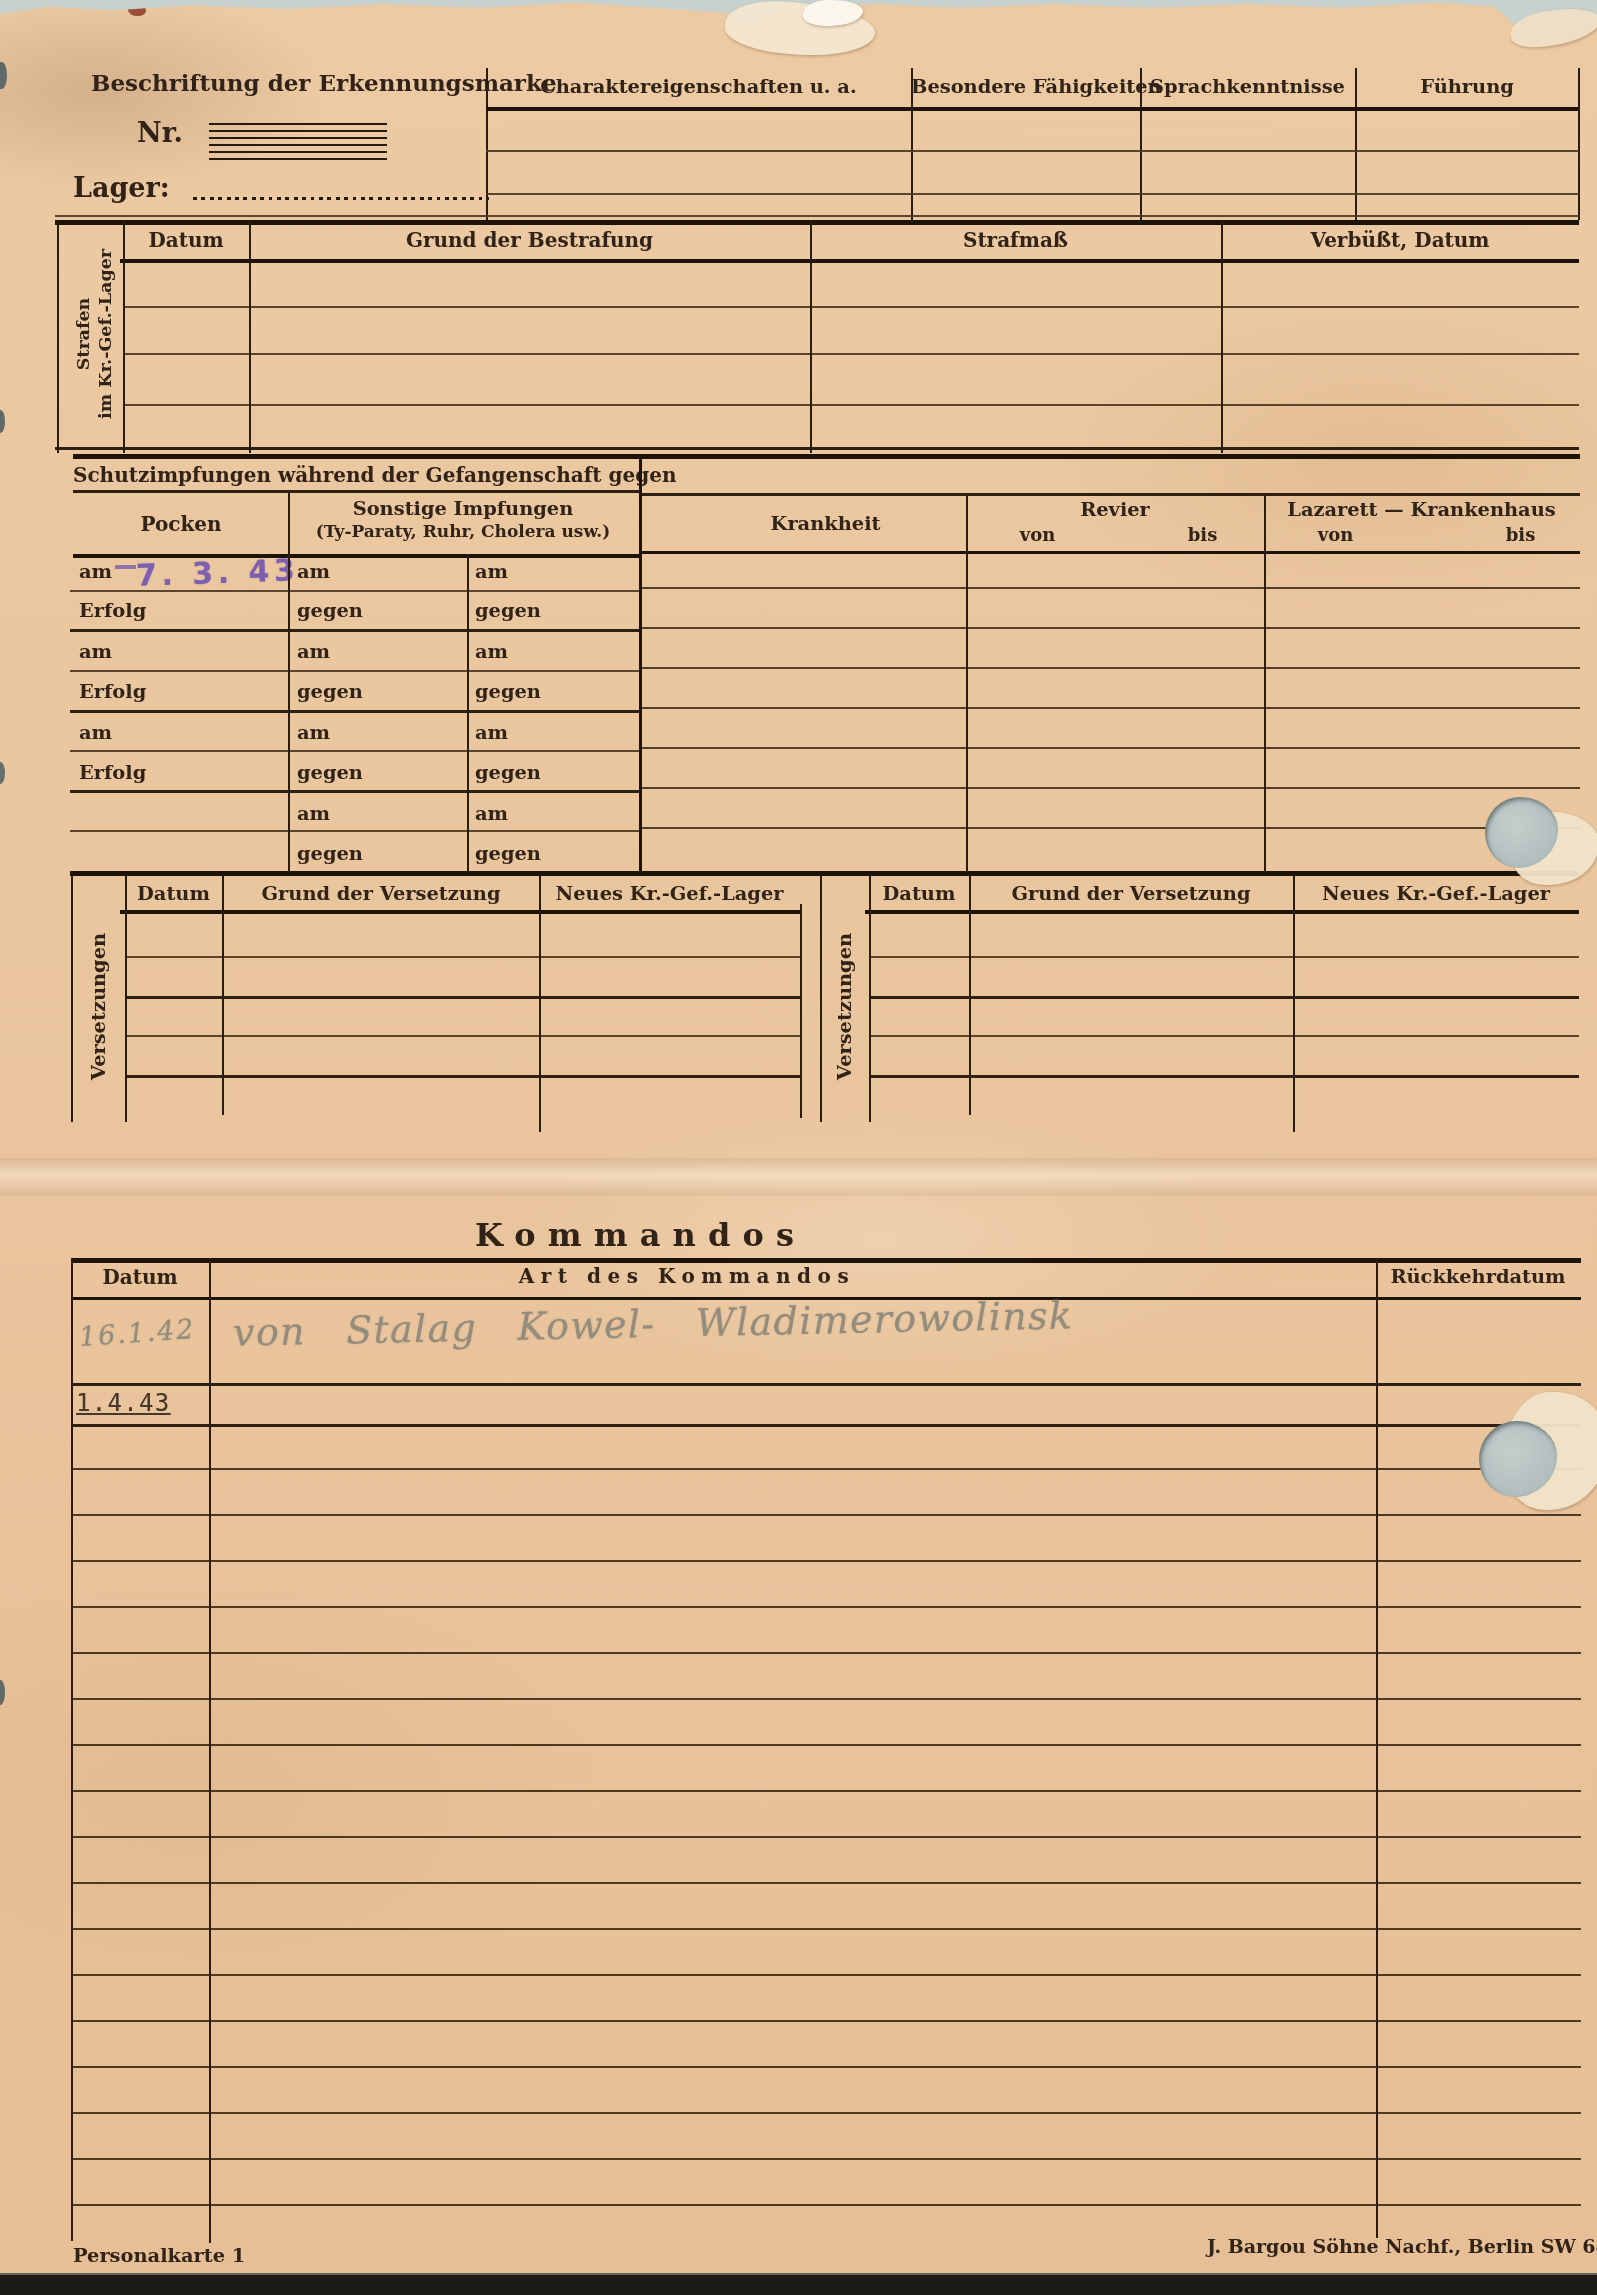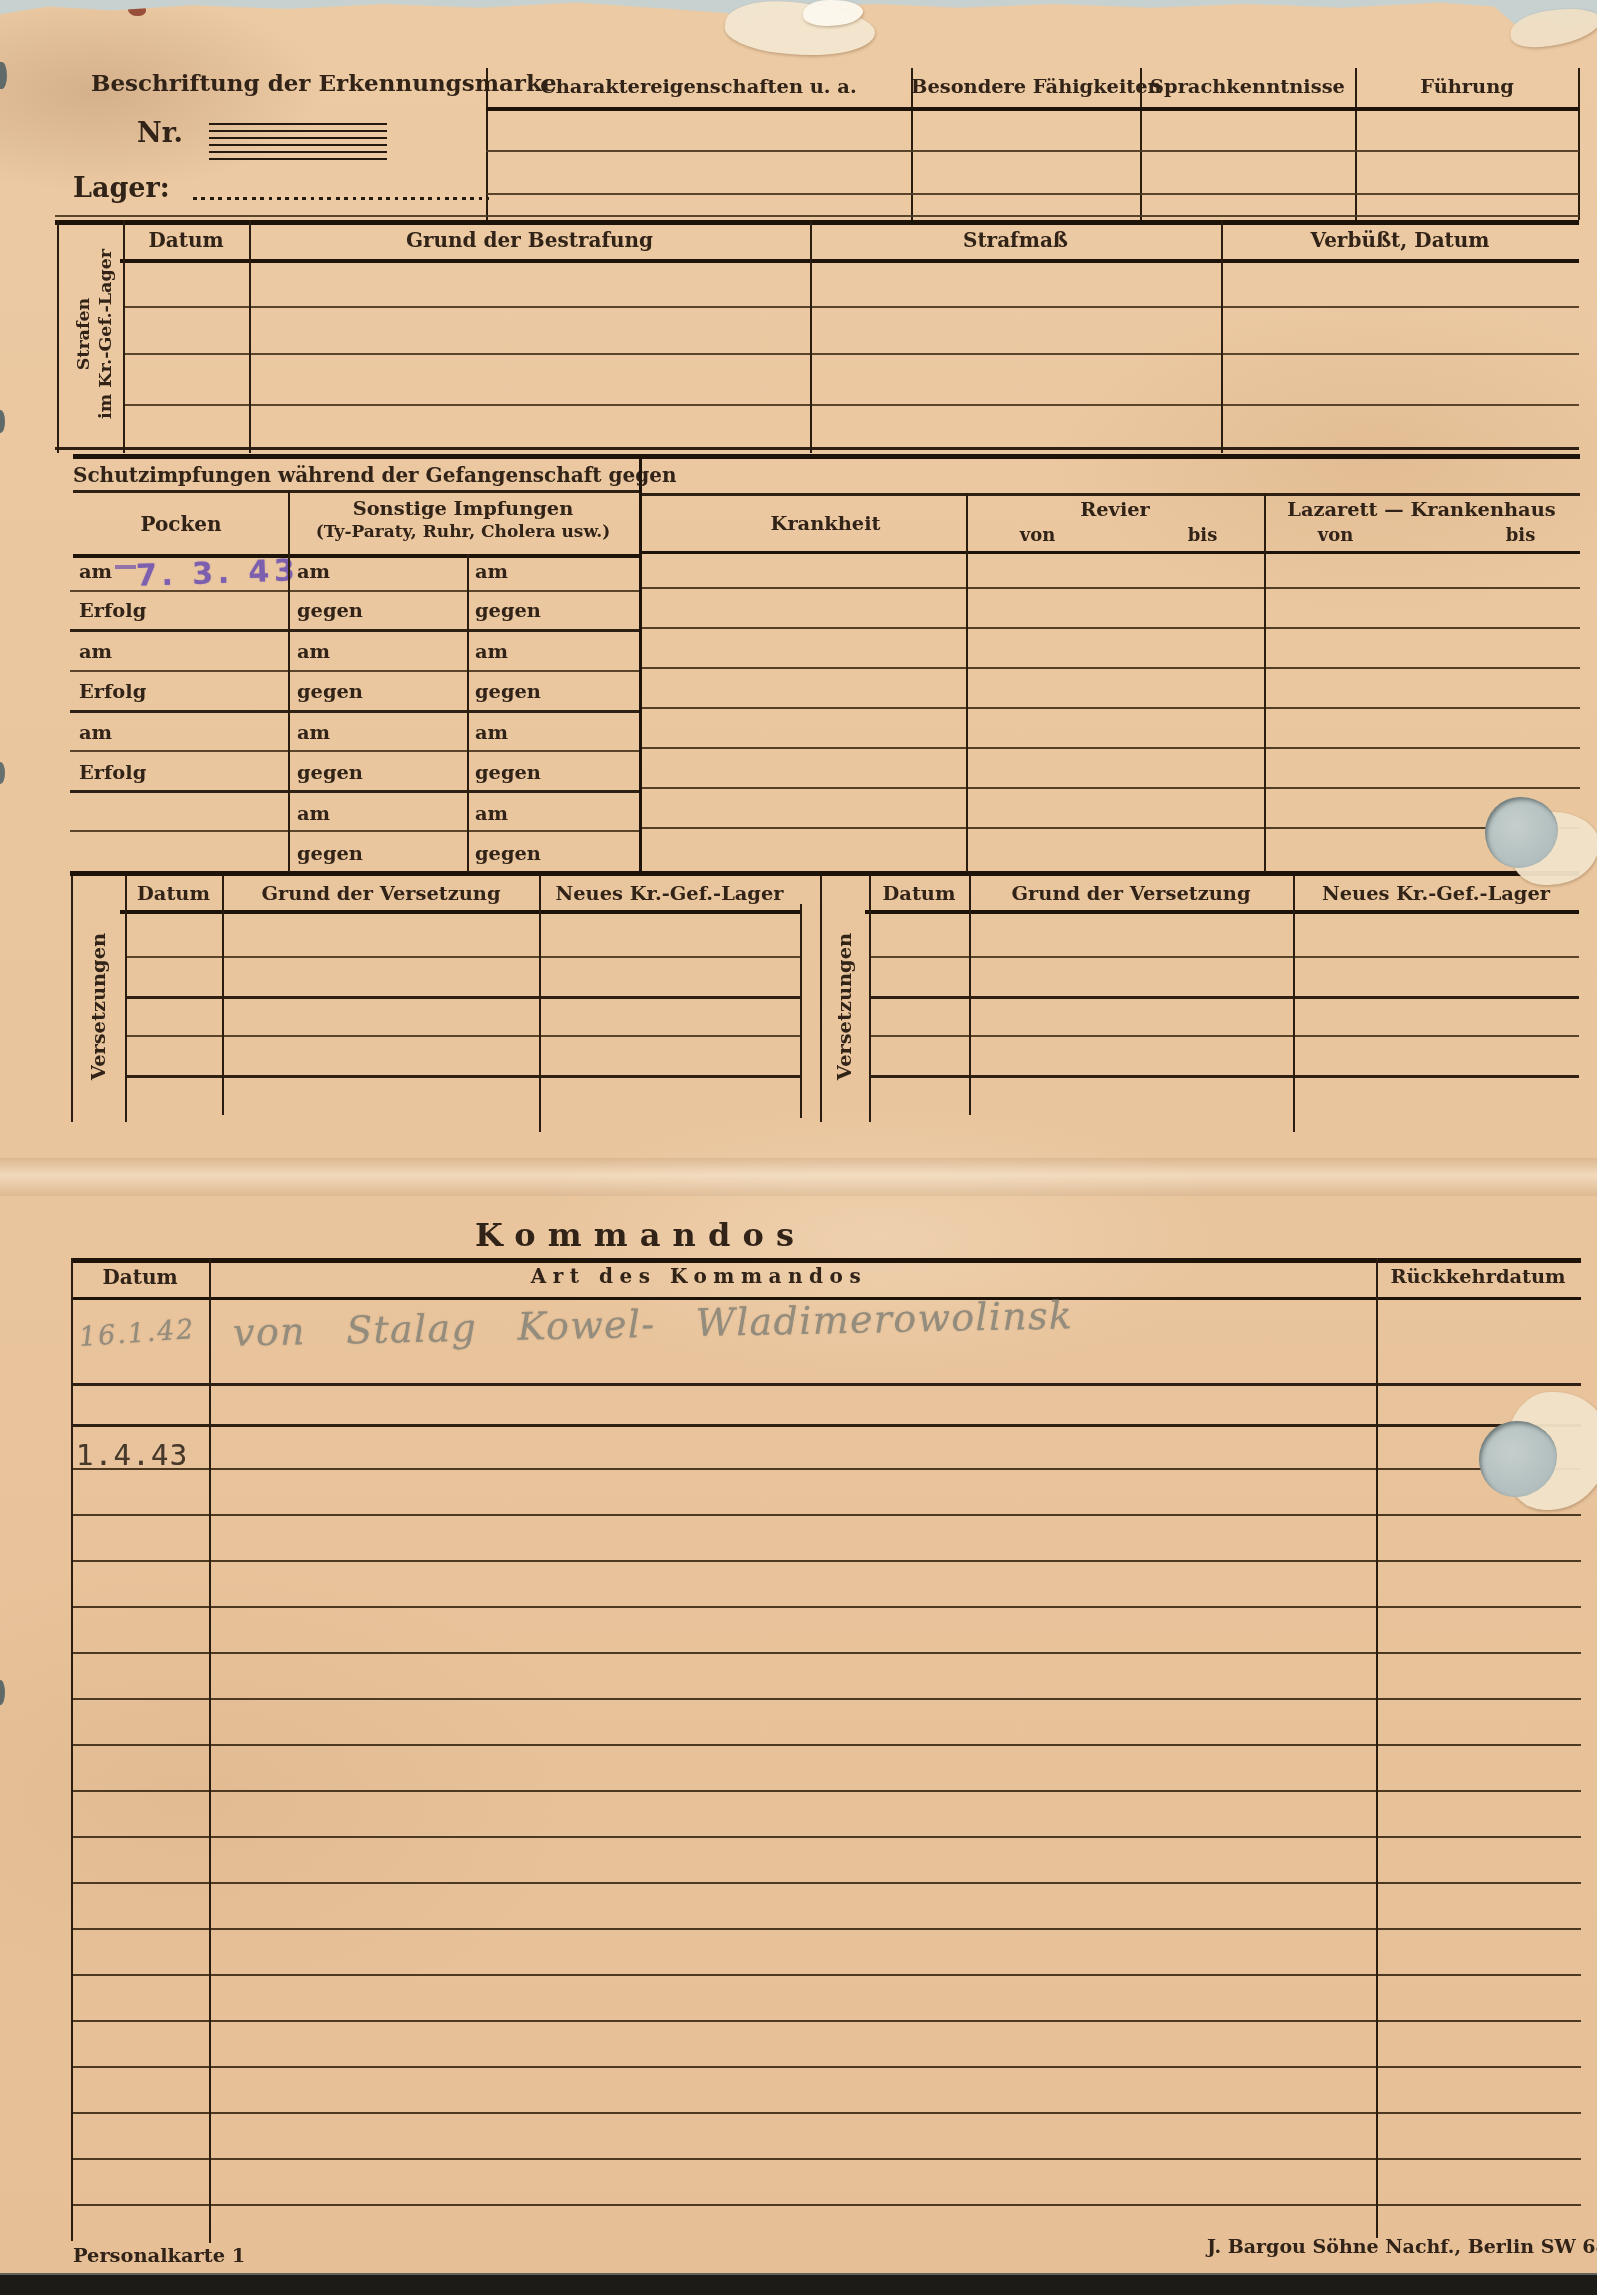--- a/index.html
+++ b/index.html
@@ -193,38 +193,38 @@
       <div class="v" style="left:869px;top:876px;height:246px;"></div>
       <div class="v" style="left:969px;top:876px;height:239px;"></div>
       <div class="v" style="left:1293px;top:876px;height:256px;"></div>
     </div>
 
     <div class="crease" style="top:1158px;height:38px;
                 background:linear-gradient(to bottom,rgba(120,90,60,.12),rgba(255,246,231,.42) 45%,rgba(120,90,60,.10));"></div>
 
     <div class="t ctr" style="left:0;top:1216px;width:1269px;font-size:32px;letter-spacing:.38em;text-indent:.38em;">Kommandos</div>
     <div class="t ctr" style="left:71px;top:1265px;width:138px;font-size:20px;">Datum</div>
-    <div class="t ctr" style="left:209px;top:1264px;width:956px;font-size:20px;letter-spacing:6.5px;margin-left:12px;">Art des Kommandos</div>
+    <div class="t ctr" style="left:209px;top:1264px;width:956px;font-size:20px;letter-spacing:6.5px;">Art des Kommandos</div>
     <div class="t ctr" style="left:1376px;top:1265px;width:204px;font-size:19.4px;">Rückkehrdatum</div>
 
     <div>
       <div class="lt" style="left:71px;top:1258px;width:1510px;height:5.2px;"></div>
       <div class="lt" style="left:71px;top:1297px;width:1510px;height:3.2px;"></div>
       <div class="lm" style="left:71px;top:1383px;width:1510px;"></div>
       <div class="lm" style="left:71px;top:1424px;width:1510px;"></div>
       <div style="position:absolute;left:71px;top:1468px;width:1510px;height:741px;
                   background:repeating-linear-gradient(to bottom,#4d3922 0 1.9px,transparent 1.9px 46px);"></div>
       <div class="v" style="left:71px;top:1258px;height:983px;"></div>
       <div class="v" style="left:209px;top:1258px;height:985px;"></div>
       <div class="v" style="left:1376px;top:1258px;height:980px;"></div>
     </div>
 
     <div class="t pencil" style="left:79px;top:1317px;font-size:27px;font-weight:normal;transform:rotate(-4deg);letter-spacing:1.9px;">16.1.42</div>
     <div class="t pencil" style="left:233px;top:1302px;font-size:38px;font-weight:normal;word-spacing:27px;letter-spacing:1.3px;transform:rotate(-1.2deg);">von Stalag Kowel- Wladimerowolinsk</div>
-    <div class="t typed" style="left:76px;top:1438px;font-size:29px;letter-spacing:1.3px;">1.4.43</div>
+    <div class="t typed" style="left:76px;top:1389px;font-size:24px;letter-spacing:1.3px;text-decoration:underline;">1.4.43</div>
 
     <div class="t" style="left:73px;top:2244px;font-size:19.4px;">Personalkarte 1</div>
     <div class="t" style="left:1207px;top:2235px;font-size:19px;">J. Bargou Söhne Nachf., Berlin SW 68</div>
 
     <div style="position:absolute;left:128px;top:3.9px;width:18px;height:11.7px;background:#8a3a28;
                 border-radius:50% 50% 45% 55%;opacity:.85;"></div>
     <div style="position:absolute;left:-3.9px;top:62px;width:10.4px;height:27px;background:#5f6a69;border-radius:0 60% 60% 0;"></div>
     <div style="position:absolute;left:-3.9px;top:410px;width:9px;height:23px;background:#5f6a69;border-radius:0 60% 60% 0;"></div>
     <div style="position:absolute;left:-3.9px;top:762px;width:9px;height:22px;background:#66716f;border-radius:0 60% 60% 0;"></div>
     <div style="position:absolute;left:-3.9px;top:1680px;width:9px;height:25px;background:#5f6a69;border-radius:0 60% 60% 0;"></div>

